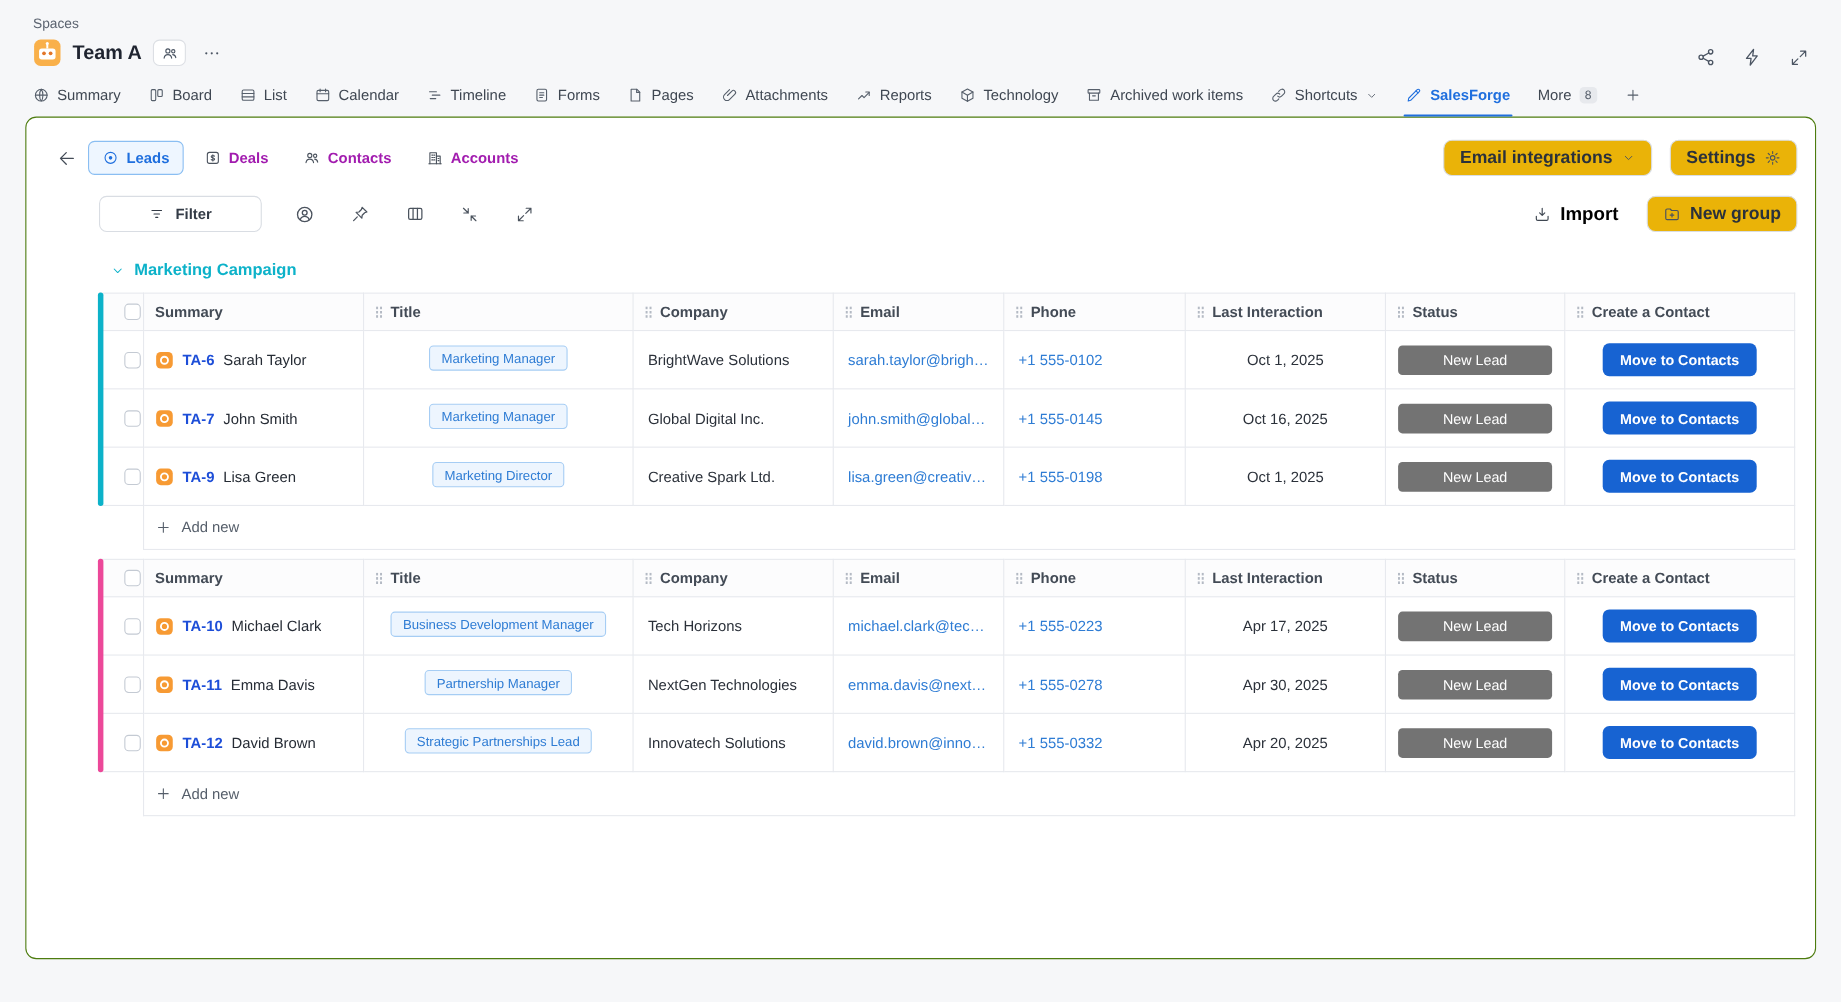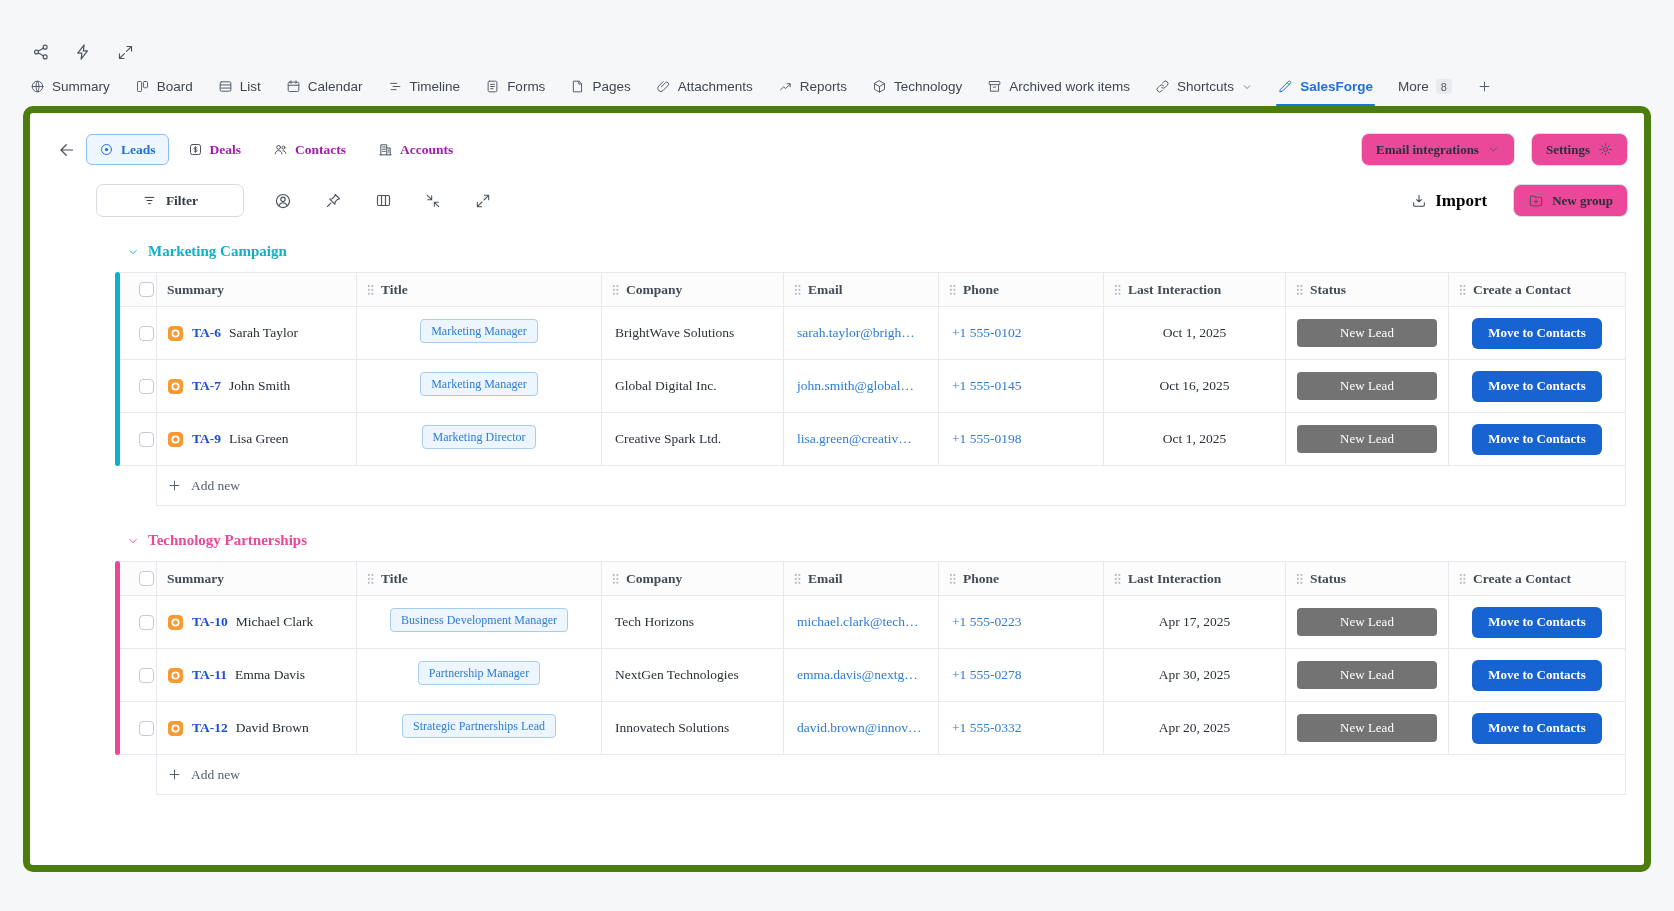--- a/index.html
+++ b/index.html
@@ -26,46 +26,46 @@
   
   .tabsbar { display:flex; align-items:center; gap:25px; padding:15px 30px 0 30px; white-space:nowrap; }
   .tab { display:flex; align-items:center; gap:7px; font-size:13.5px; color:#3f4752; cursor:pointer; position:relative; padding-bottom:12px; }
   .tab svg { color:#565f6b; }
   .tab.active { color:#1f6fde; font-weight:600; }
   .tab.active svg { color:#1f6fde; }
   .tab.active::after { content:""; position:absolute; left:-2px; right:-2px; bottom:0; height:2.5px; background:#1f6fde; border-radius:2px; }
   .badge8 { font-size:11px; color:#555e6a; background:#e7e9ed; border-radius:4px; padding:1.5px 5px; }
 
   
-  .card { margin:0 23px 23px 23px; height:766px; background:#fff; border:7px solid #4d7c0f; border-radius:10px; padding:20px 16px 30px 20px; overflow:hidden;font-family:Liberation Serif, serif; }
+  .card { margin:0 23px 23px 23px; height:766px; background:#fff; border:1px solid #4d7c0f; border-radius:10px; padding:20px 16px 30px 20px; overflow:hidden; }
 
   .view-row { display:flex; align-items:center; }
   .back-btn { width:34px; height:32px; display:flex; align-items:center; justify-content:center; color:#444c57; background:transparent; border:none; cursor:pointer; }
   .crm-nav { display:flex; align-items:center; gap:6px; margin-left:2px; }
   .crm-btn { display:flex; align-items:center; gap:7px; height:31px; padding:0 12px; font-size:13.5px; font-weight:600;
     color:#a21caf; background:transparent; border:1px solid transparent; border-radius:6px; cursor:pointer; font-family:inherit; }
   .crm-btn svg { color:#4b535e; }
   .crm-btn.active { color:#1f6fde; background:#eef6ff; border-color:#8abef2; }
   .crm-btn.active svg { color:#1f6fde; }
   .spacer { flex:1; }
-  .outline-btn { display:flex; align-items:center; gap:8px; height:33px; padding:0 14px; font-size:13px; font-weight:600;
-    color:#2a313b; background:#ec4899; border:1px solid #d9dde3; border-radius:8px; cursor:pointer; font-family:inherit; }
+  .outline-btn { display:flex; align-items:center; gap:8px; height:33px; padding:0 14px; font-size:16px; font-weight:600;
+    color:#2a313b; background:#eab308; border:1px solid #d9dde3; border-radius:8px; cursor:pointer; font-family:inherit; }
   .outline-btn svg { color:#4b535e; }
 
   .filter-row { display:flex; align-items:center; margin:18px 0 0 46px; }
   .filter-btn { display:flex; align-items:center; justify-content:center; gap:9px; width:148px; height:33px;
     font-size:13.5px; font-weight:600; color:#333b46; background:#fff; border:1px solid #d9dde3; border-radius:7px; cursor:pointer; font-family:inherit; }
   .tool-ic { width:22px; height:22px; display:flex; align-items:center; justify-content:center; color:#4b535e;
     background:transparent; border:none; cursor:pointer; margin-left:28px; }
   .text-btn { display:flex; align-items:center; gap:8px; font-size:17px; font-weight:600; color:#000000;
     background:transparent; border:none; cursor:pointer; font-family:inherit; }
   .text-btn svg { color:#3f4752; }
 
   
-  .group { margin-left:66px; margin-right:2px; }
+  .group { margin-left:46px; margin-right:2px; }
   .group-head { display:flex; align-items:center; gap:8px; margin:26px 0 12px 10px; font-size:15px; font-weight:700; cursor:pointer; }
   .tbl-wrap { position:relative; }
   .grp-bar { position:absolute; left:-1px; top:0; width:5px; height:100%; border-radius:5px; z-index:3; }
 
   table.leads { width:100%; border-collapse:collapse; table-layout:fixed; background:#fff; }
   table.leads th, table.leads td { border:1px solid #e7e9ee; font-size:13.5px; color:#2b313a; }
   th.cbcell, td.cbcell { border-right:none; }
   th.sumcell, td.sumcell { border-left:none; }
   table.leads th { height:34px; font-weight:600; color:#434b56; text-align:left; background:#fcfcfd; }
   table.leads td { height:53px; }
@@ -236,20 +236,39 @@
         <circle cx="13" cy="4.6" r="1.4" fill="#ffffff" stroke="none"></circle>
       </symbol>
   <symbol id="i-task" viewBox="0 0 18 18">
         <rect x="1" y="1" width="16" height="16" rx="4.5" fill="#f79a33" stroke="none"></rect>
         <circle cx="9" cy="9" r="3.4" fill="none" stroke="#ffffff" stroke-width="1.8"></circle>
       </symbol>
 </defs>
   </svg>
 
 <header class="topbar">
+  <div class="tb-left">
+    <div class="breadcrumb">Spaces</div>
+    <div class="ws-row">
+      <svg class="ws-icon">
+          <use href="#i-robot"></use>
+        </svg>
+      <span class="ws-title">Team A</span>
+      <button class="mini-btn">
+          <svg class="ic" width="15" height="15">
+            <use href="#i-ppl"></use>
+          </svg>
+        </button>
+      <button class="ghost-ic">
+          <svg class="ic" width="17" height="17">
+            <use href="#i-dots3"></use>
+          </svg>
+        </button>
+    </div>
+  </div>
   <div class="tb-right">
     <button class="ghost-ic">
         <svg class="ic" width="18" height="18">
           <use href="#i-share"></use>
         </svg>
       </button>
     <button class="ghost-ic">
         <svg class="ic" width="18" height="18">
           <use href="#i-bolt"></use>
         </svg>
@@ -621,26 +640,20 @@
     </div>
     <div class="add-new">
         <svg class="ic" width="15" height="15">
           <use href="#i-plus"></use>
         </svg>
         <span>Add new</span>
       </div>
   </section>
 
   <section class="group" style="margin-top:8px">
-    <div class="group-head" style="color: rgb(236, 72, 153);">
-      <svg class="ic" width="14" height="14">
-          <use href="#i-chev"></use>
-        </svg>
-      <span>Technology Partnerships</span>
-    </div>
     <div class="tbl-wrap">
       <div class="grp-bar" style="background: rgb(236, 72, 153);"></div>
       <table class="leads">
         <colgroup>
             <col style="width:40px">
             <col style="width:200px">
             <col style="width:245px">
             <col style="width:182px">
             <col style="width:155px">
             <col style="width:165px">

